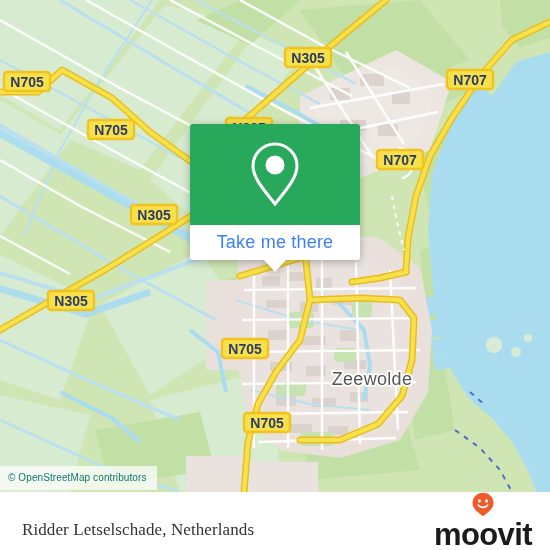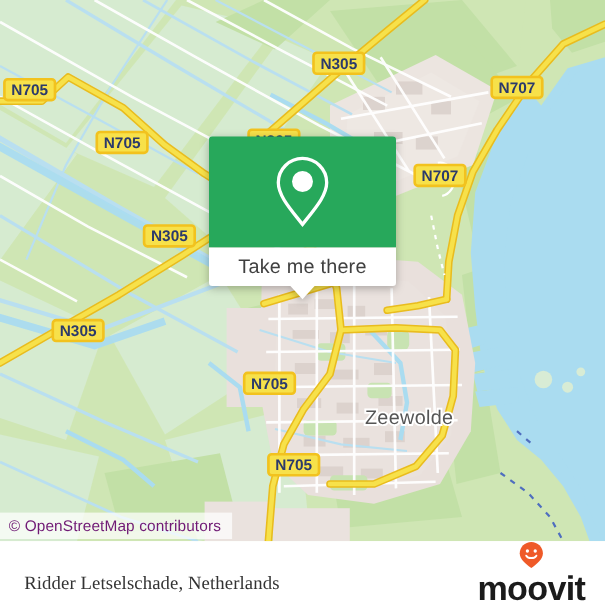--- a/index.html
+++ b/index.html
@@ -12,21 +12,21 @@
 
   
   #map{position:absolute;left:0;top:0;width:550px;height:492px;overflow:hidden;background:#cfe6b4;}
   #mapsvg{position:absolute;left:0;top:0;}
 
   
   #attrib{
     position:absolute;left:0;top:466px;
     background:rgba(255,255,255,0.72);
     padding:4px 10px 4px 8px;
-    font-size:14px;color:#701a75;
+    font-size:10px;color:#0f766e;
     letter-spacing:.1px;
     white-space:nowrap;
     line-height:16px;
   }
 
   
   #popup{
     position:absolute;left:190px;top:124px;width:170px;
     filter:drop-shadow(0 2px 4px rgba(0,0,0,0.28));
   }
@@ -35,21 +35,21 @@
     border-radius:3px 3px 0 0;
     display:flex;align-items:center;justify-content:center;
   }
   #popup-bottom{
     background:#ffffff;height:35px;
     border-radius:0 0 3px 3px;
     display:flex;align-items:center;justify-content:center;
     position:relative;
   }
   #popup-label{
-    font-size:18px;color:#404040;letter-spacing:.2px;
+    font-size:18px;color:#3b82f6;letter-spacing:.2px;
   }
   #popup-tail{
     position:absolute;left:50%;bottom:-12px;margin-left:-11px;
     width:0;height:0;
     border-left:11px solid transparent;
     border-right:11px solid transparent;
     border-top:12px solid #ffffff;
   }
   .pin-svg{display:block;}
 

